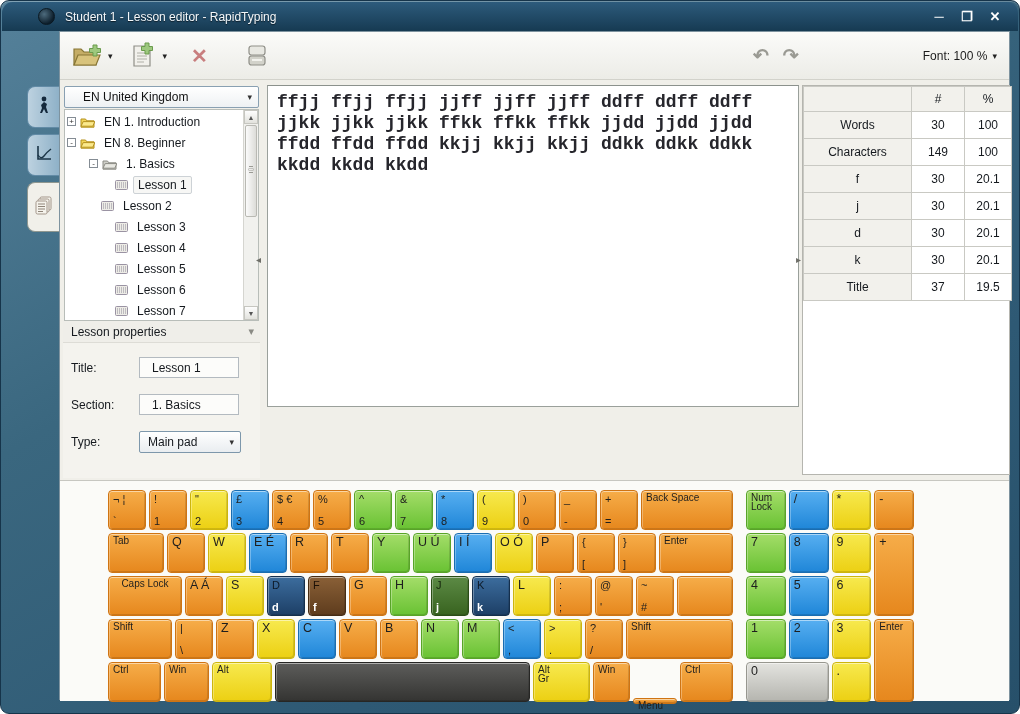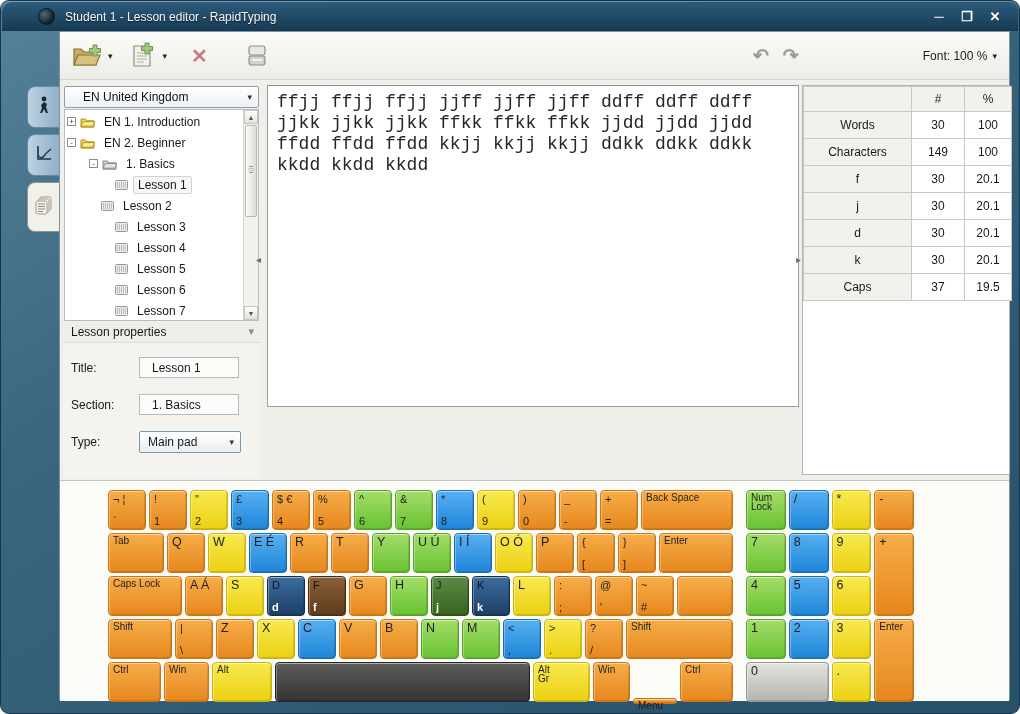--- a/index.html
+++ b/index.html
@@ -80,21 +80,21 @@
     display:flex; align-items:center; padding-left:8px; }
   .p-select .caret { margin-left:auto; margin-right:6px; font-size:9px; color:#333; }
 
   
   .split-arrow { position:absolute; font-size:10px; color:#6e6e68; }
 
   
   .text-area { position:absolute; left:207px; top:53px; width:532px; height:322px;
     background:#fff; border:1px solid #9aa09b; border-top-color:#8b918c;
     padding:6px 9px; font-family:"Liberation Mono","DejaVu Sans Mono",monospace;
-    font-size:18px; line-height:21px; color:#26262c; white-space:pre; }
+    font-size:18px; line-height:21px; color:#26262c; white-space:pre;font-weight:bold; }
 
   
   .stats { position:absolute; left:742px; top:53px; width:208px; height:390px;
     background:#fff; border:1px solid #b5b5af; }
   .stats table { border-collapse:collapse; width:100%; font-size:12px; color:#15191e; table-layout:fixed; }
   .stats th, .stats td { border:1px solid #c9c9c3; height:27px; text-align:center; font-weight:normal; }
   .stats .c0 { width:108px; background:#f2f1ec; }
   .stats .c1 { width:53px; }
   .stats .c2 { width:47px; }
   .stats thead th { background:#f2f1ec; height:25px; }
@@ -232,21 +232,21 @@
                 <span class="lbl">EN 1. Introduction</span>
               </div>
               <div class="tree-item" style="padding-left: 2px;">
                 <span class="expander">-</span>
                 <span class="t-icon">
                   <svg width="15" height="12" viewBox="0 0 15 12">
                     <path d="M1 3 h4.5 l1.3 1.8 H14 v6.4 H1 Z" fill="#f3d65a" stroke="#b4911f"></path>
                     <path d="M1 10.2 L3.2 5.6 H14.8 L12.8 10.2 Z" fill="#fbe98c" stroke="#b4911f"></path>
                   </svg>
                 </span>
-                <span class="lbl">EN 2. Beginner</span>
+                <span class="lbl">EN 8. Beginner</span>
               </div>
               <div class="tree-item" style="padding-left: 24px;">
                 <span class="expander">-</span>
                 <span class="t-icon">
                   <svg width="15" height="12" viewBox="0 0 15 12">
                     <path d="M1 3 h4.5 l1.3 1.8 H14 v6.4 H1 Z" fill="#cfcfc9" stroke="#8b8b84"></path>
                     <path d="M1 10.2 L3.2 5.6 H14.8 L12.8 10.2 Z" fill="#e8e8e2" stroke="#8b8b84"></path>
                   </svg>
                 </span>
                 <span class="lbl">1. Basics</span>
@@ -385,21 +385,21 @@
                 <td class="c0">d</td>
                 <td class="c1 val">30</td>
                 <td class="c2 val">20.1</td>
               </tr>
               <tr>
                 <td class="c0">k</td>
                 <td class="c1 val">30</td>
                 <td class="c2 val">20.1</td>
               </tr>
               <tr>
-                <td class="c0">Caps</td>
+                <td class="c0">Title</td>
                 <td class="c1 val">37</td>
                 <td class="c2 val">19.5</td>
               </tr>
             </tbody>
         </table>
       </div>
 
       <div class="kb-panel">
         <div class="kb-main" id="kb-main">
             <div class="kb-row">
@@ -499,21 +499,21 @@
               </div>
               <div class="key k-orange">
                 <span class="top">}</span>
                 <span class="bot">]</span>
               </div>
               <div class="key k-orange" style="flex: 1 1 auto;">
                 <span class="top small">Enter</span>
               </div>
             </div>
             <div class="kb-row">
-              <div class="key k-orange" style="flex: 0 0 74px;">
+              <div class="key k-orange" style="flex: 0 0 74px; align-items: center;">
                 <span class="top small">Caps Lock</span>
               </div>
               <div class="key k-orange">
                 <span class="top solo">A Á</span>
               </div>
               <div class="key k-yellow">
                 <span class="top solo">S</span>
               </div>
               <div class="key k-navy">
                 <span class="top">D</span>

